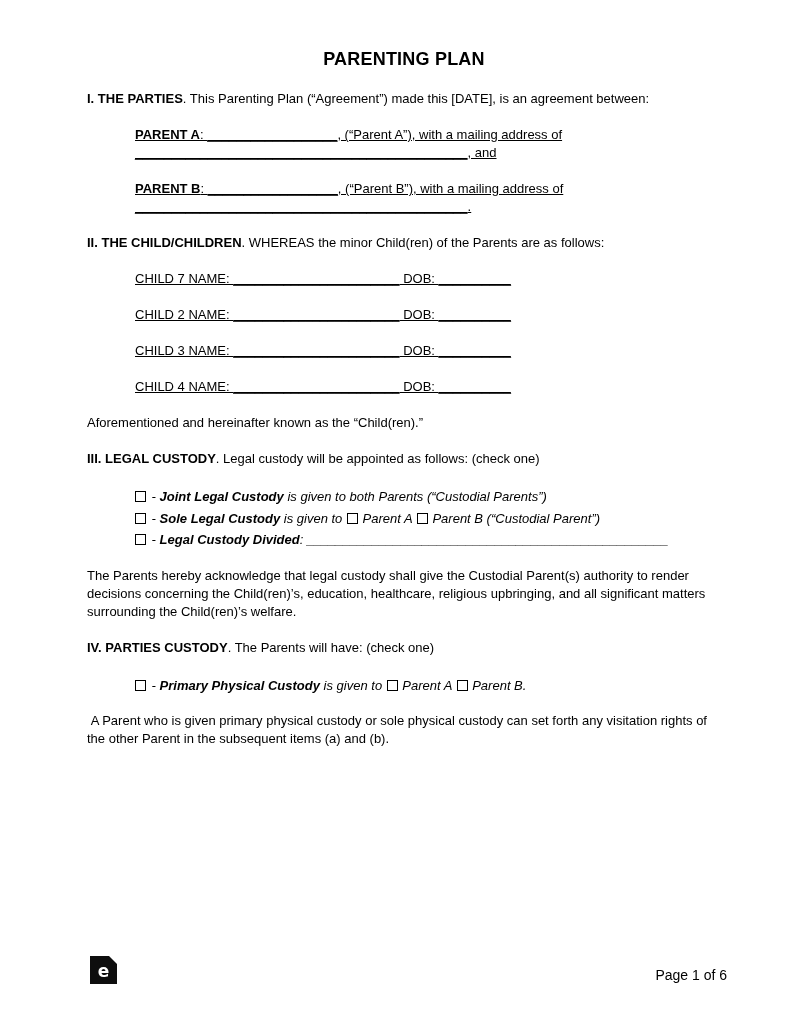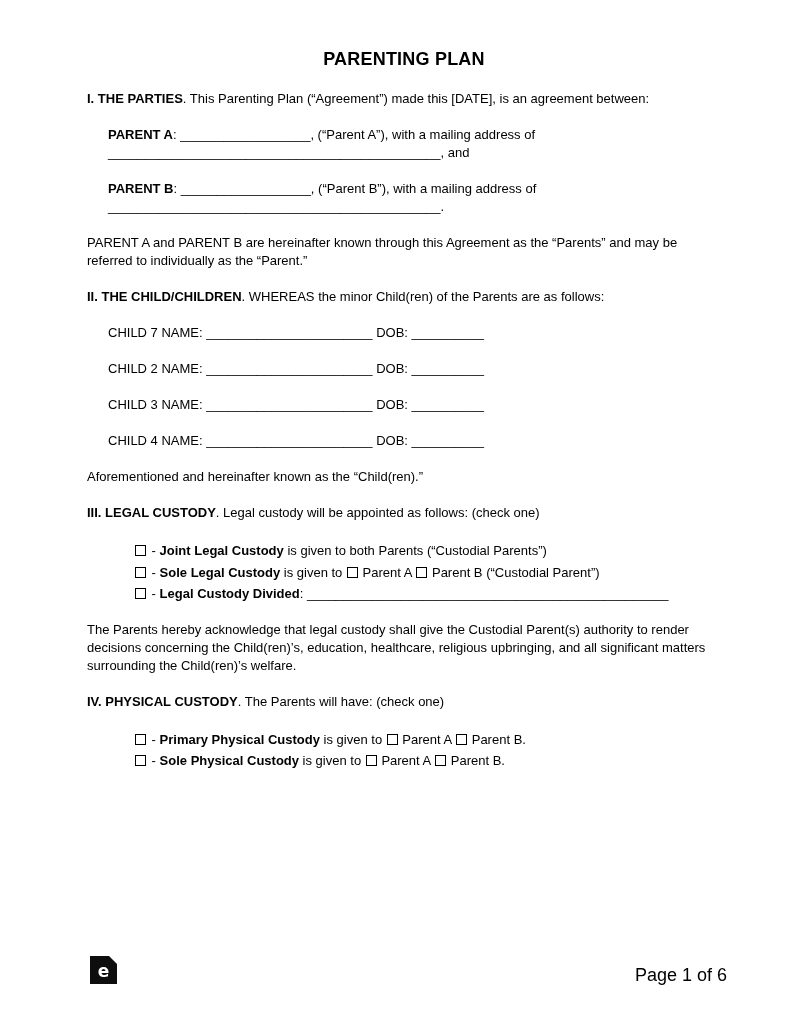--- a/index.html
+++ b/index.html
@@ -10,23 +10,23 @@
     font-family:"Liberation Sans","DejaVu Sans",sans-serif;
     font-size:13px;line-height:18px;
     overflow:hidden;
   }
   .content{padding:48px 64px 0 87px;}
   h1.title{
     font-size:18px;line-height:22px;font-weight:bold;
     text-align:center;margin:0 0 20px 0;letter-spacing:.2px;
   }
   p{margin:0 0 18px 0;}
-  .indent{margin-left:21px;}
+  .indent{margin-left:48px;text-decoration:underline;}
   b{font-weight:bold;}
-  .cbgroup{margin:0 0 16px 48px;}
+  .cbgroup{margin:0 0 16px 48px;font-style:italic;}
   .cbline{margin:0;line-height:21.5px;}
   .cb{
     display:inline-block;width:9px;height:9px;
     border:1.4px solid #000;background:#fff;
     vertical-align:-1px;margin:0 2px 0 0;
   }
   .cb.inline{margin:0 1px;}
   .blank{white-space:nowrap;}
   .leadspace{white-space:pre-wrap;}
   .footer{position:absolute;left:0;right:0;top:952px;height:40px;}
@@ -34,37 +34,36 @@
     position:absolute;left:90px;top:4px;
     width:27px;height:28px;background:#0e0e0e;
     clip-path:polygon(0 0,19px 0,27px 8px,27px 28px,0 28px);
     display:flex;align-items:center;justify-content:center;
   }
   .logo .letter{
     color:#ffffff;font-weight:bold;font-size:17px;line-height:17px;
     font-family:"DejaVu Sans","Liberation Sans",sans-serif;
     margin-top:3px;
   }
-  .pagenum{position:absolute;right:58px;top:14px;font-size:18px;line-height:18px;}
+  .pagenum{position:absolute;right:58px;top:14px;font-size:14px;line-height:18px;}
 </style>
 </head>
 <body>
 
 <div class="page">
   <div class="content">
 
     <h1 class="title">PARENTING PLAN</h1>
 
     <p><b>I. THE PARTIES</b><span>. This Parenting Plan (“Agreement”) made this [DATE], is an agreement between:</span></p>
 
     <p class="indent"><b>PARENT A</b><span>: </span><span class="blank">__________________</span><span>, (“Parent A”), with a mailing address of </span><span class="blank">______________________________________________</span><span>, and</span></p>
 
     <p class="indent"><b>PARENT B</b><span>: </span><span class="blank">__________________</span><span>, (“Parent B”), with a mailing address of </span><span class="blank">______________________________________________</span><span>.</span></p>
 
-    <p>PARENT A and PARENT B are hereinafter known through this Agreement as the “Parents” and may be referred to individually as the “Parent.”</p>
 
     <p><b>II. THE CHILD/CHILDREN</b><span>. WHEREAS the minor Child(ren) of the Parents are as follows:</span></p>
 
     <p class="indent"><span>CHILD 7 NAME: </span><span class="blank">_______________________</span><span> DOB: </span><span class="blank">__________</span></p>
 
     <p class="indent"><span>CHILD 2 NAME: </span><span class="blank">_______________________</span><span> DOB: </span><span class="blank">__________</span></p>
 
     <p class="indent"><span>CHILD 3 NAME: </span><span class="blank">_______________________</span><span> DOB: </span><span class="blank">__________</span></p>
 
     <p class="indent"><span>CHILD 4 NAME: </span><span class="blank">_______________________</span><span> DOB: </span><span class="blank">__________</span></p>
@@ -75,27 +74,27 @@
     <p><b>III. LEGAL CUSTODY</b><span>. Legal custody will be appointed as follows: (check one)</span></p>
 
     <div class="cbgroup">
       <p class="cbline"><span class="cb"></span><span> - </span><b>Joint Legal Custody</b><span> is given to both Parents (“Custodial Parents”)</span></p>
       <p class="cbline"><span class="cb"></span><span> - </span><b>Sole Legal Custody</b><span> is given to </span><span class="cb inline"></span><span> Parent A </span><span class="cb inline"></span><span> Parent B (“Custodial Parent”)</span></p>
       <p class="cbline"><span class="cb"></span><span> - </span><b>Legal Custody Divided</b><span>: </span><span class="blank">__________________________________________________</span></p>
     </div>
 
     <p>The Parents hereby acknowledge that legal custody shall give the Custodial Parent(s) authority to render decisions concerning the Child(ren)’s, education, healthcare, religious upbringing, and all significant matters surrounding the Child(ren)’s welfare.</p>
 
-    <p><b>IV. PHYSICAL CUSTODY</b><span>. The Parents will have: (check one)</span></p>
+    <p><b>IV. PARTIES CUSTODY</b><span>. The Parents will have: (check one)</span></p>
 
     <div class="cbgroup">
       <p class="cbline"><span class="cb"></span><span> - </span><b>Primary Physical Custody</b><span> is given to </span><span class="cb inline"></span><span> Parent A </span><span class="cb inline"></span><span> Parent B.</span></p>
-      <p class="cbline"><span class="cb"></span><span> - </span><b>Sole Physical Custody</b><span> is given to </span><span class="cb inline"></span><span> Parent A </span><span class="cb inline"></span><span> Parent B.</span></p>
     </div>
 
+    <p class="leadspace"> A Parent who is given primary physical custody or sole physical custody can set forth any visitation rights of the other Parent in the subsequent items (a) and (b).</p>
 
   </div>
 
   <div class="footer">
     <div class="logo">
         <span class="letter">e</span>
       </div>
     <div class="pagenum">Page 1 of 6</div>
   </div>
 </div>

